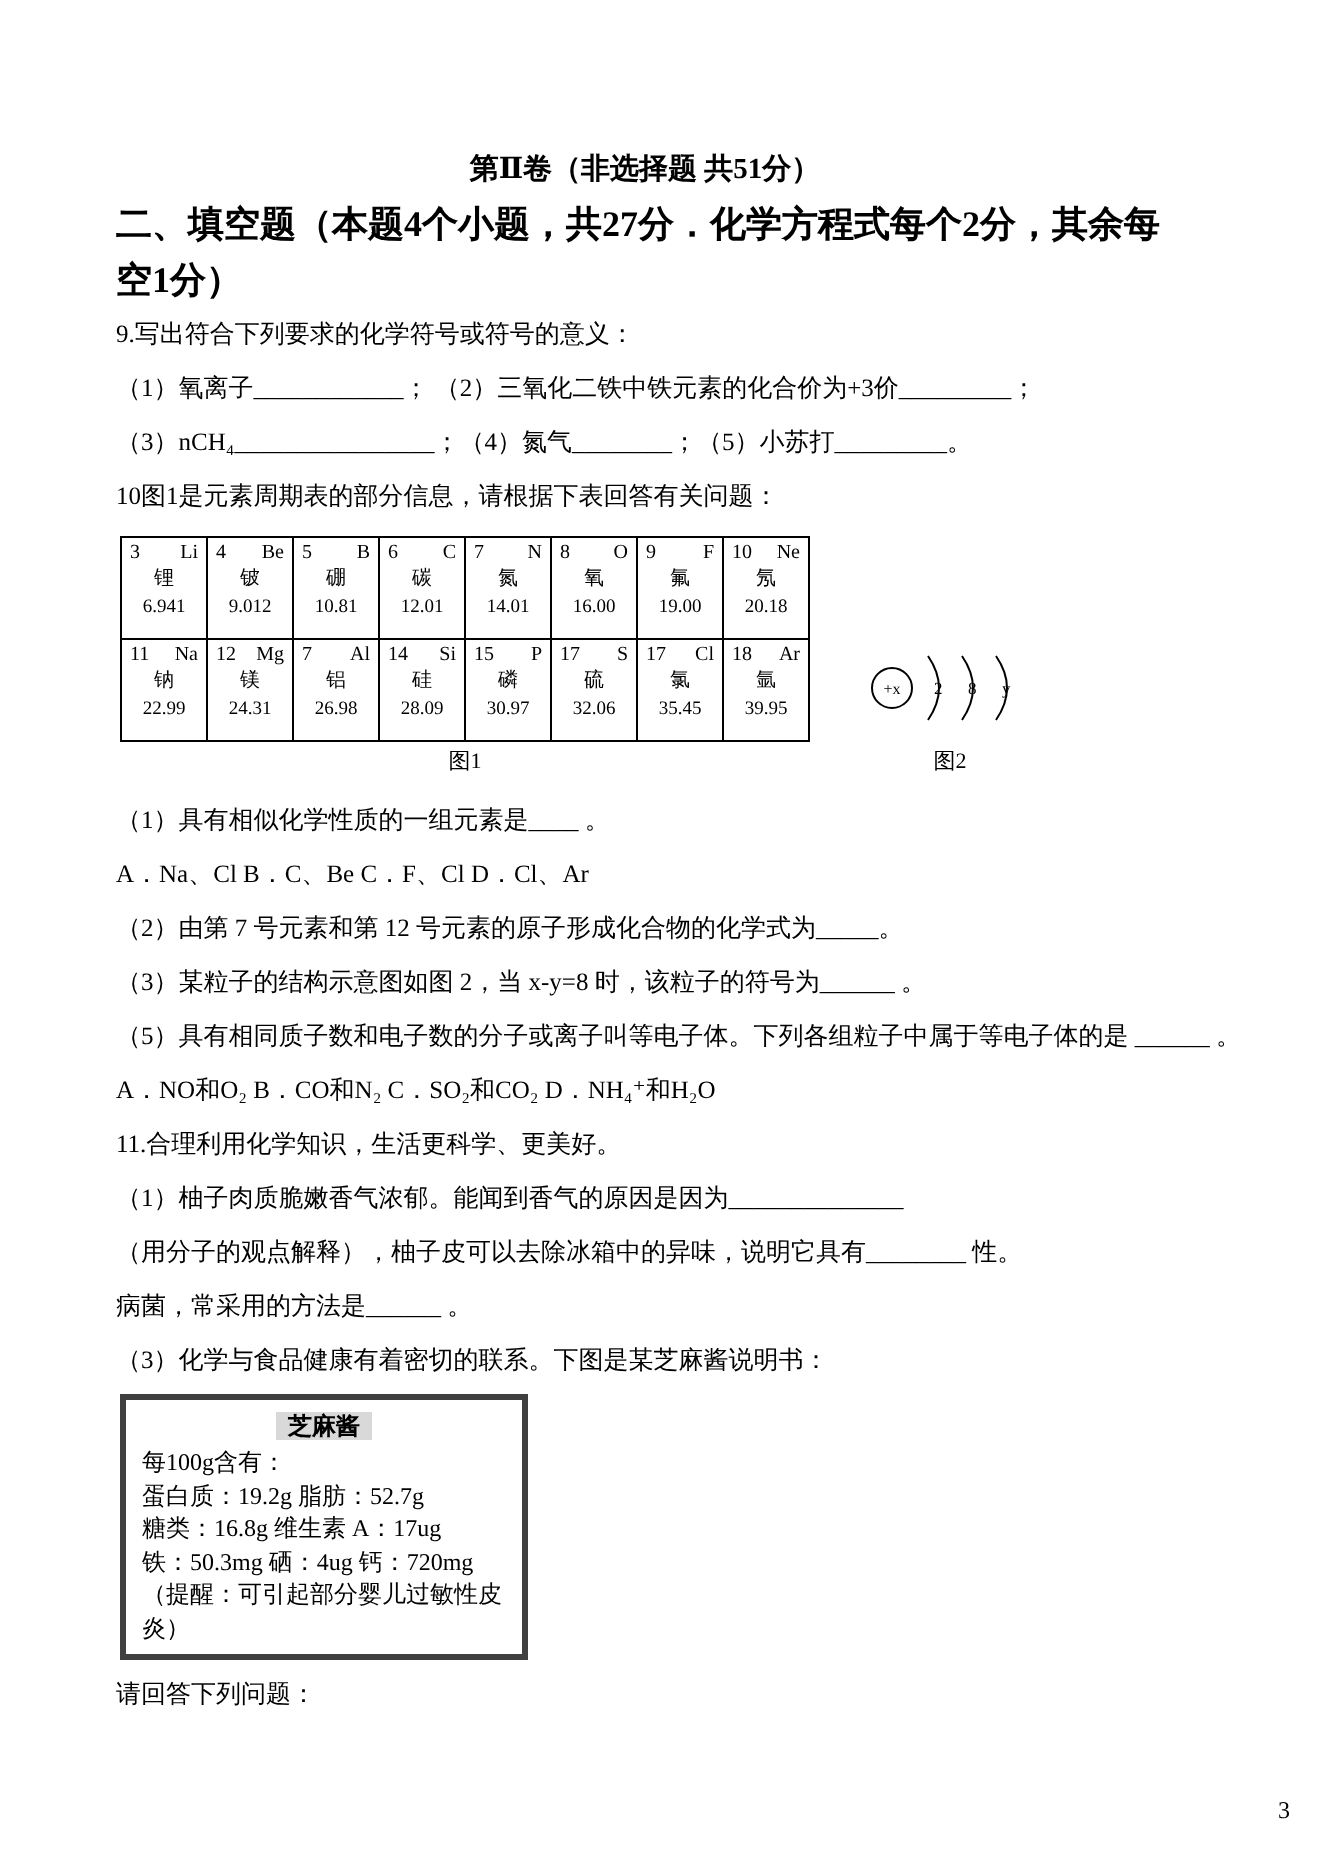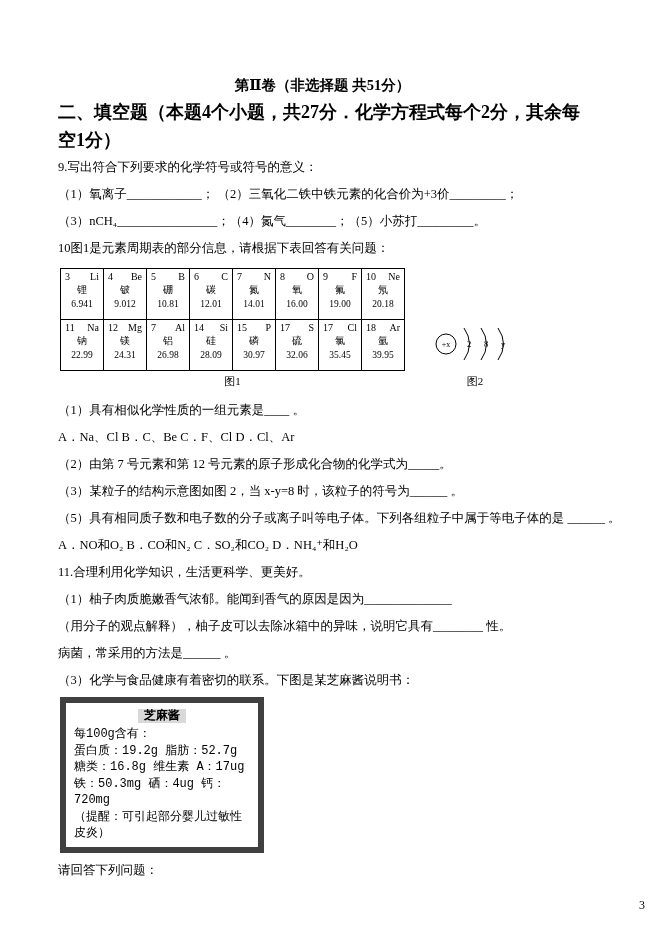--- a/index.html
+++ b/index.html
@@ -31,24 +31,24 @@
     border-right:1px solid #000; border-bottom:1px solid #000;
     overflow:hidden;
   }
   .el-top { display:flex; justify-content:space-between; padding:2px 4px 0 4px;
     font-size:10px; line-height:12px; font-family:"Liberation Serif",serif; }
   .el-name { text-align:center; font-size:10px; line-height:14px; }
   .el-mass { text-align:center; font-size:9.5px; line-height:14px; }
   .figcap { font-size:11px; line-height:20px; text-align:center; }
   .labelbox {
     width:204px; box-sizing:border-box;
-    border:6px solid #404040;
+    border:3px solid #404040;
     padding:4px 8px 5px 8px;
     margin:3px 0 4px 2px;
-    font-size:12px; line-height:16.5px;font-family:Liberation Mono, monospace;
+    font-size:12px; line-height:16.5px;
   }
   .labelbox .lb-title { text-align:center; line-height:18px; margin-bottom:1px; }
   .labelbox .lb-title span { font-weight:bold; background:#d9d9d9; padding:0 6px; }
   .pagenum { position:absolute; right:16px; bottom:22px; font-size:12px; }
 </style>
 </head>
 <body>
 
 <div class="page">
 

